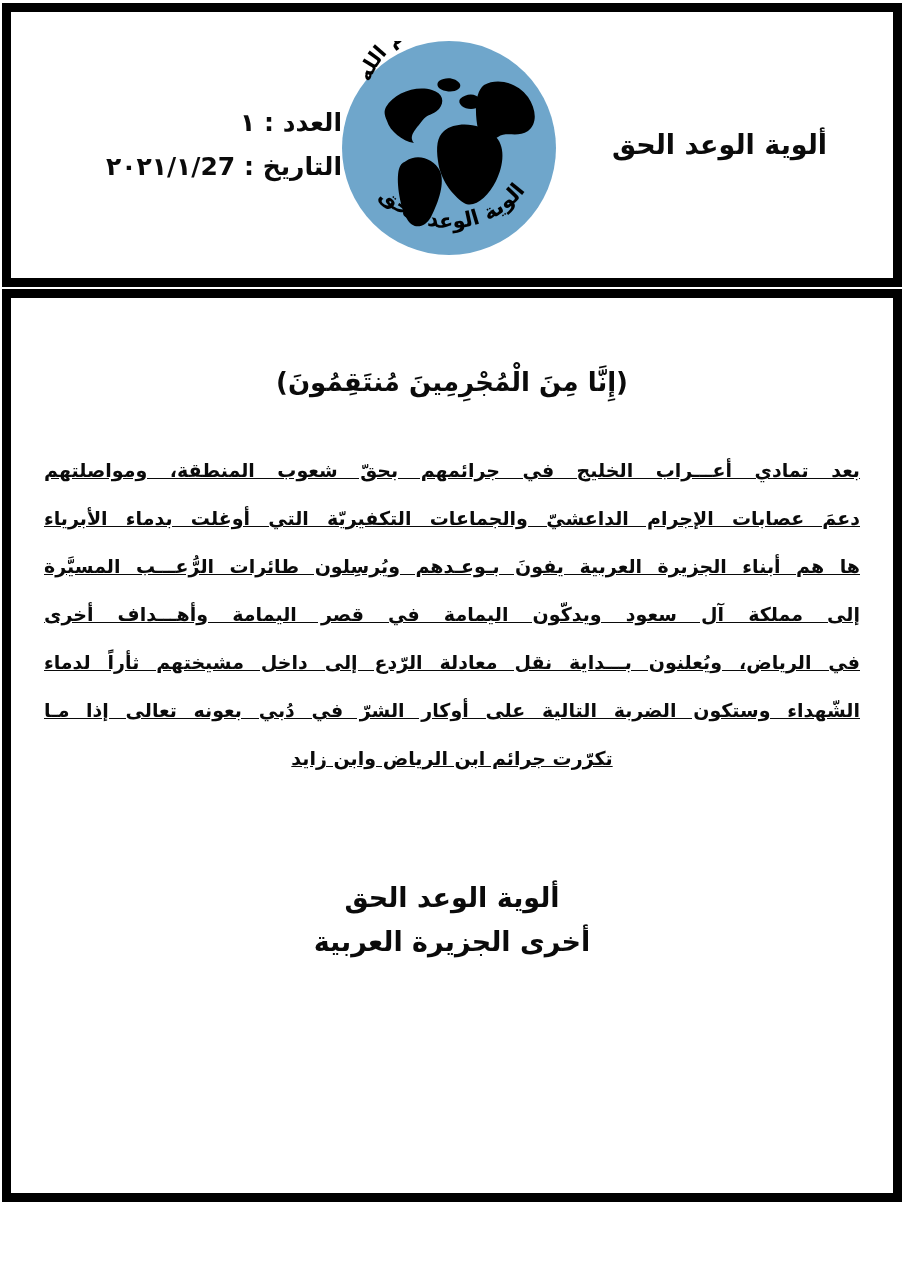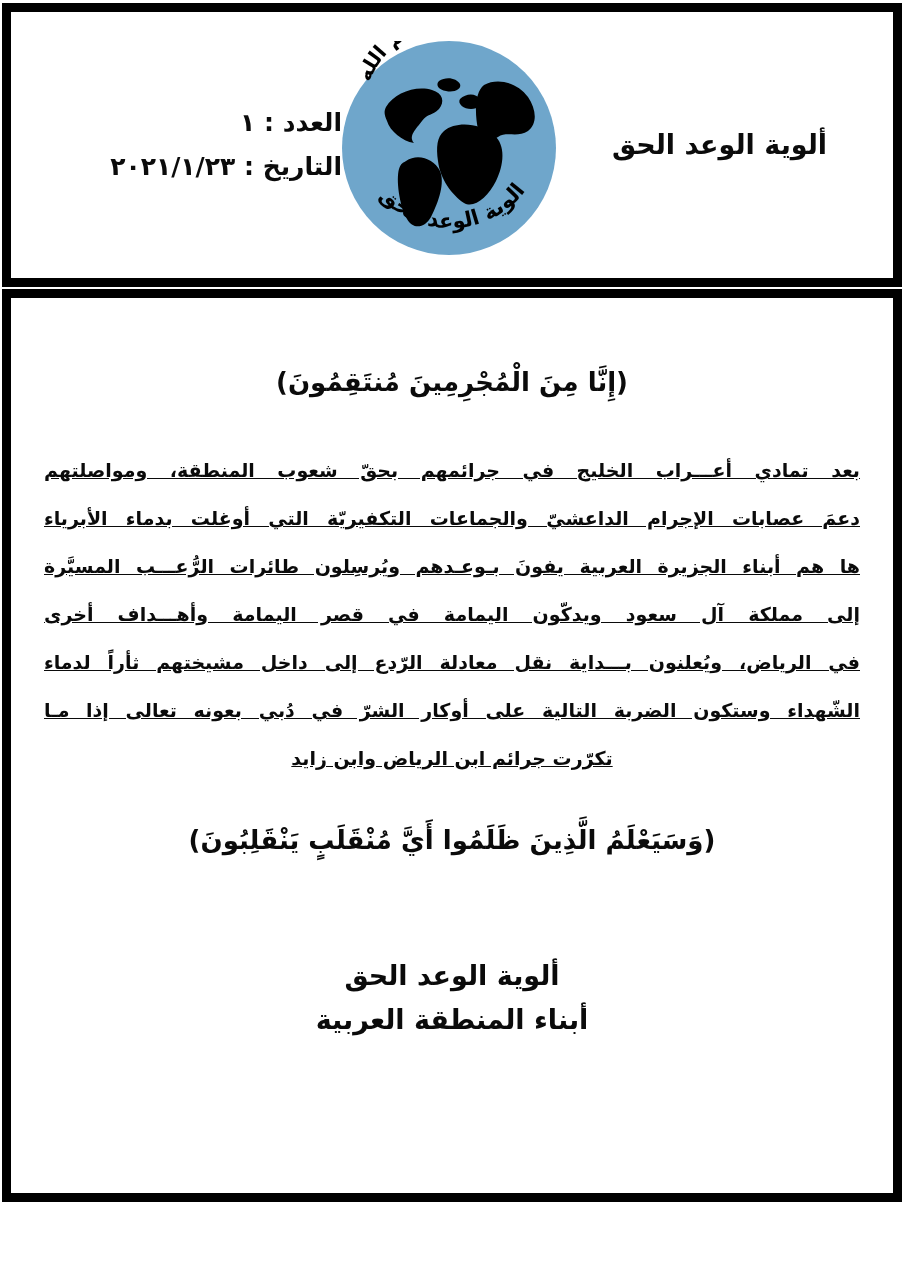--- a/index.html
+++ b/index.html
@@ -82,44 +82,43 @@
             <textPath href="#arcTop" startOffset="50%" text-anchor="middle">فسيكفيكهم الله</textPath>
           </text>
           <text font-size="21" font-weight="bold" fill="#000000">
             <textPath href="#arcBot" startOffset="50%" text-anchor="middle">الوية الوعد الحق</textPath>
           </text>
         </svg>
       </div>
 
       <div class="meta-block">
         <div>العدد : ١</div>
-        <div>التاريخ : ٢٠٢١/١/٢٣</div>
+        <div>التاريخ : ٢٠٢١/١/27</div>
       </div>
 
     </div>
   </div>
 
   <div class="body-box">
     <div class="body-inner">
 
       <div class="verse verse-top">(إِنَّا مِنَ الْمُجْرِمِينَ مُنتَقِمُونَ)</div>
 
       <div class="paragraph">
         <div class="p-line">بعد تمادي أعـــراب الخليج في جرائمهم بحقّ شعوب المنطقة، ومواصلتهم</div>
         <div class="p-line">دعمَ عصابات الإجرام الداعشيّ والجماعات التكفيريّة التي أوغلت بدماء الأبرياء</div>
         <div class="p-line">ها هم أبناء الجزيرة العربية يفونَ بـوعـدهم ويُرسِلون طائرات الرُّعـــب المسيَّرة</div>
         <div class="p-line">إلى مملكة آل سعود ويدكّون اليمامة في قصر اليمامة وأهـــداف أخرى</div>
         <div class="p-line">في الرياض، ويُعلنون بـــداية نقل معادلة الرّدع إلى داخل مشيختهم ثأراً لدماء</div>
         <div class="p-line">الشّهداء وستكون الضربة التالية على أوكار الشرّ في دُبي بعونه تعالى إذا مـا</div>
         <div class="p-line last">تكرّرت جرائم ابن الرياض وابن زايد</div>
       </div>
 
-      <div class="verse verse-bottom">(وَسَيَعْلَمُ الَّذِينَ ظَلَمُوا أَيَّ مُنْقَلَبٍ يَنْقَلِبُونَ)</div>
 
       <div class="signature">
         <div>ألوية الوعد الحق</div>
-        <div>أبناء المنطقة العربية</div>
+        <div>أخرى الجزيرة العربية</div>
       </div>
 
     </div>
   </div>
 
 </div>
 
 </body></html>

